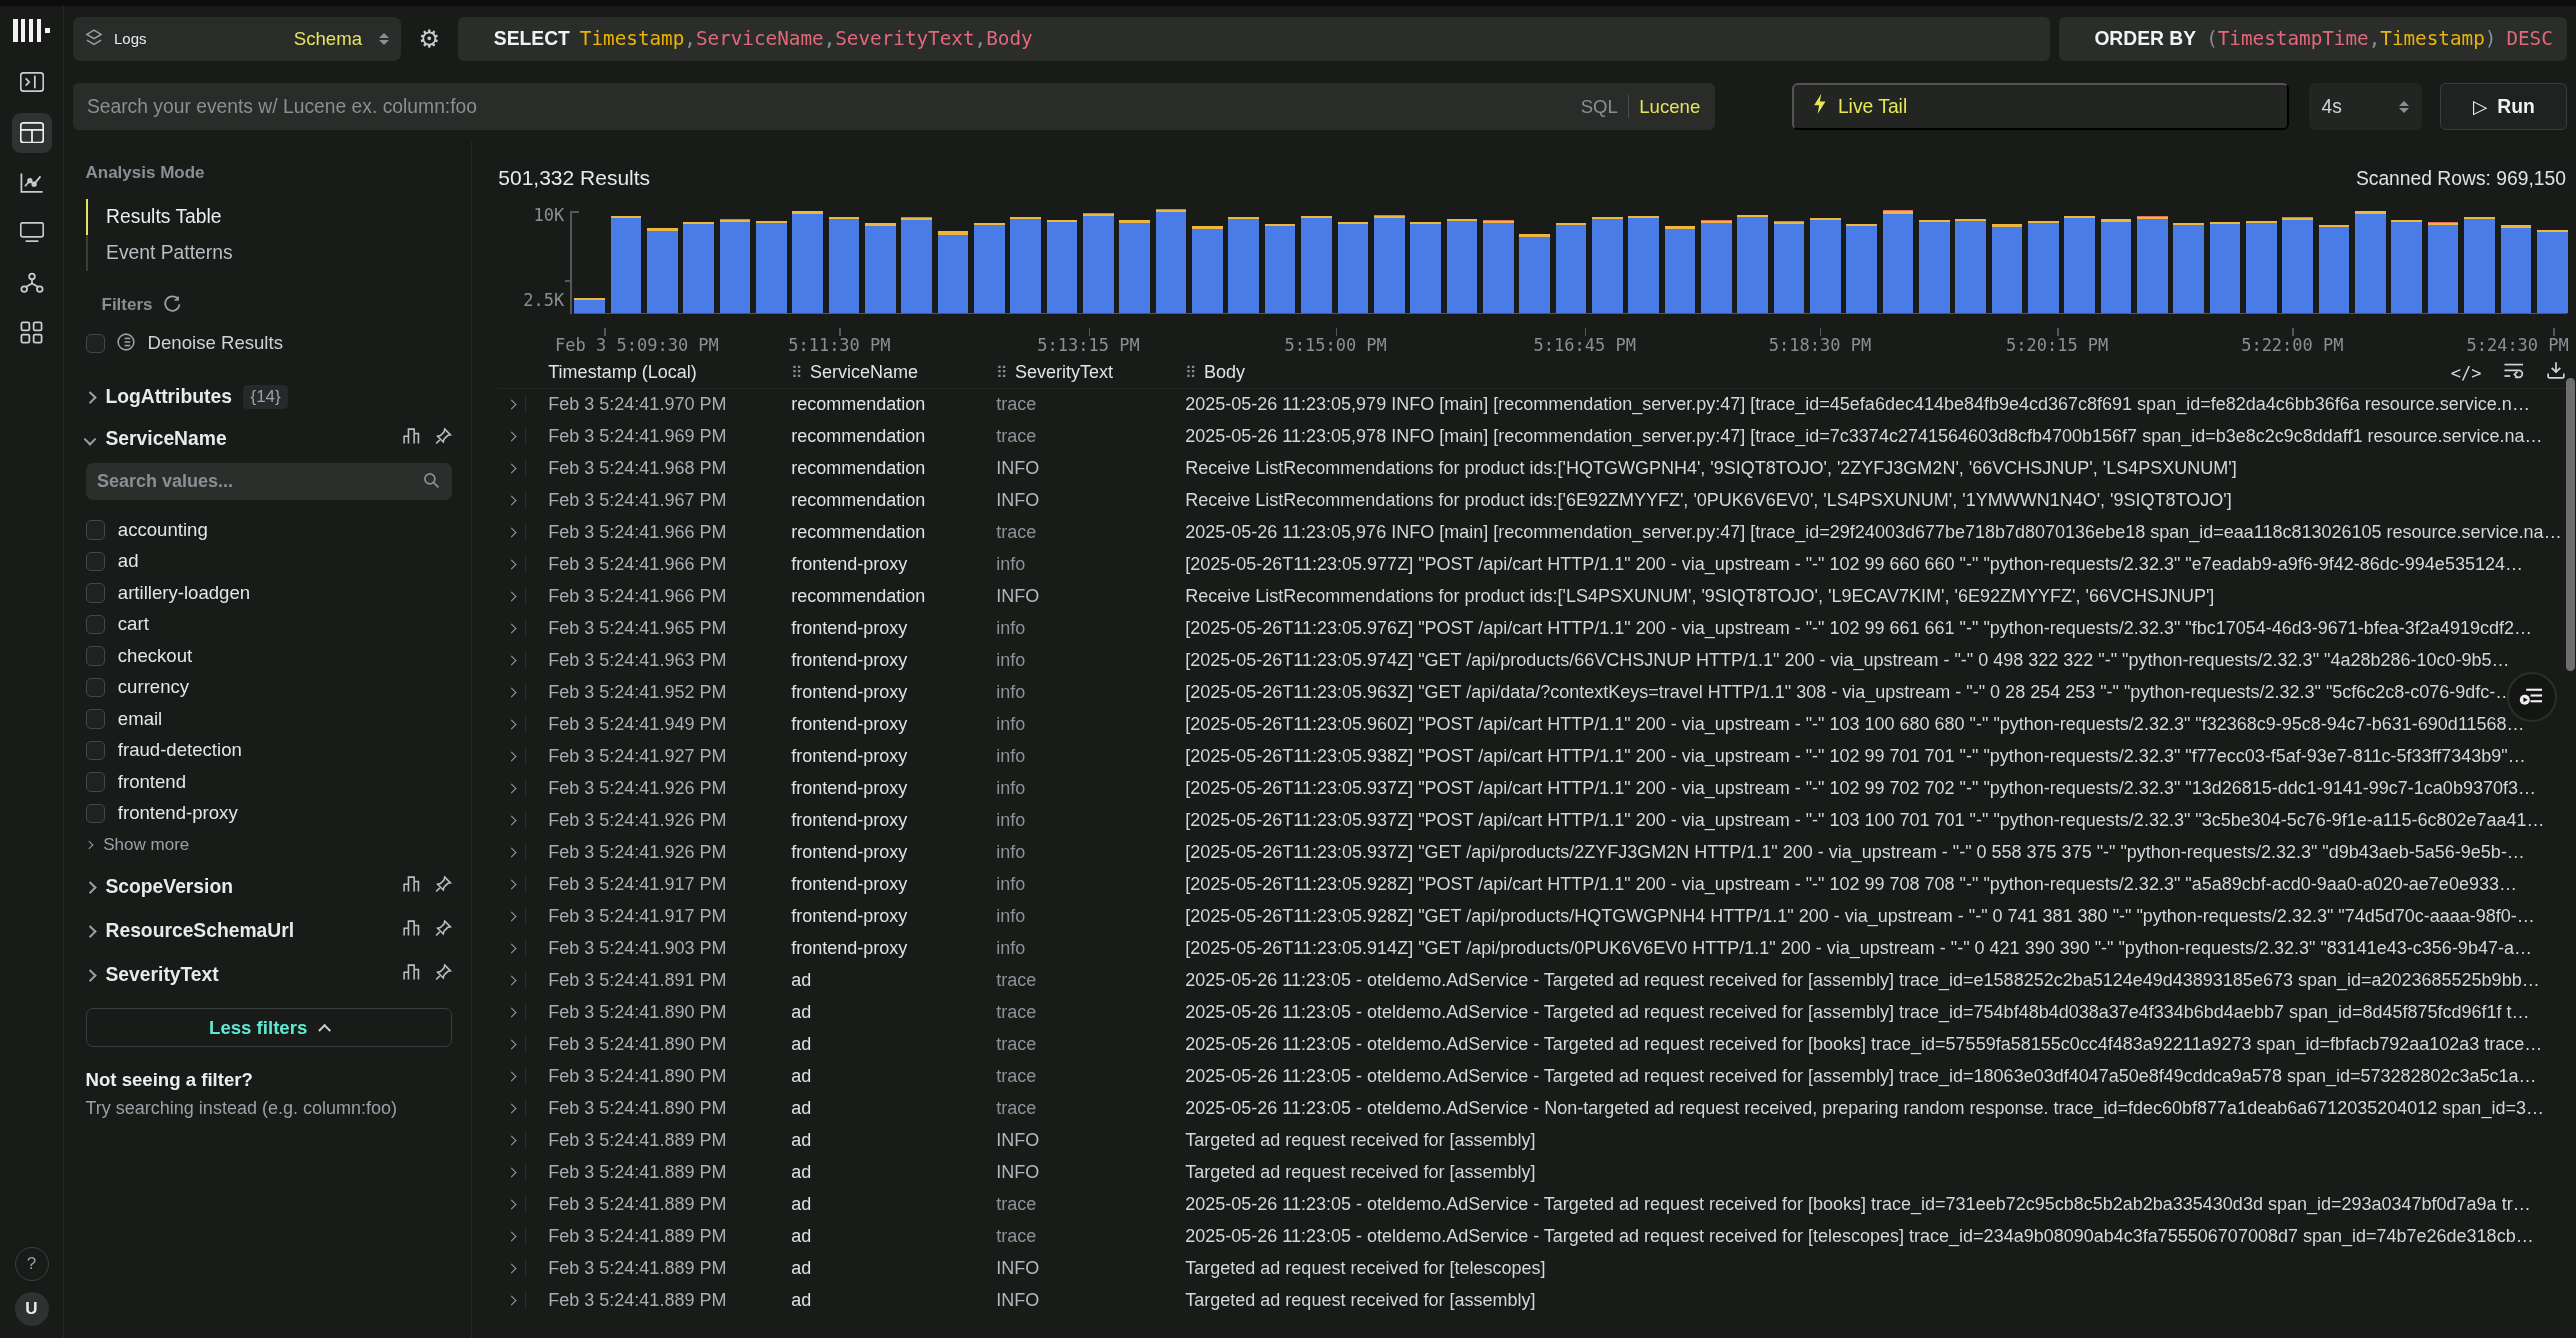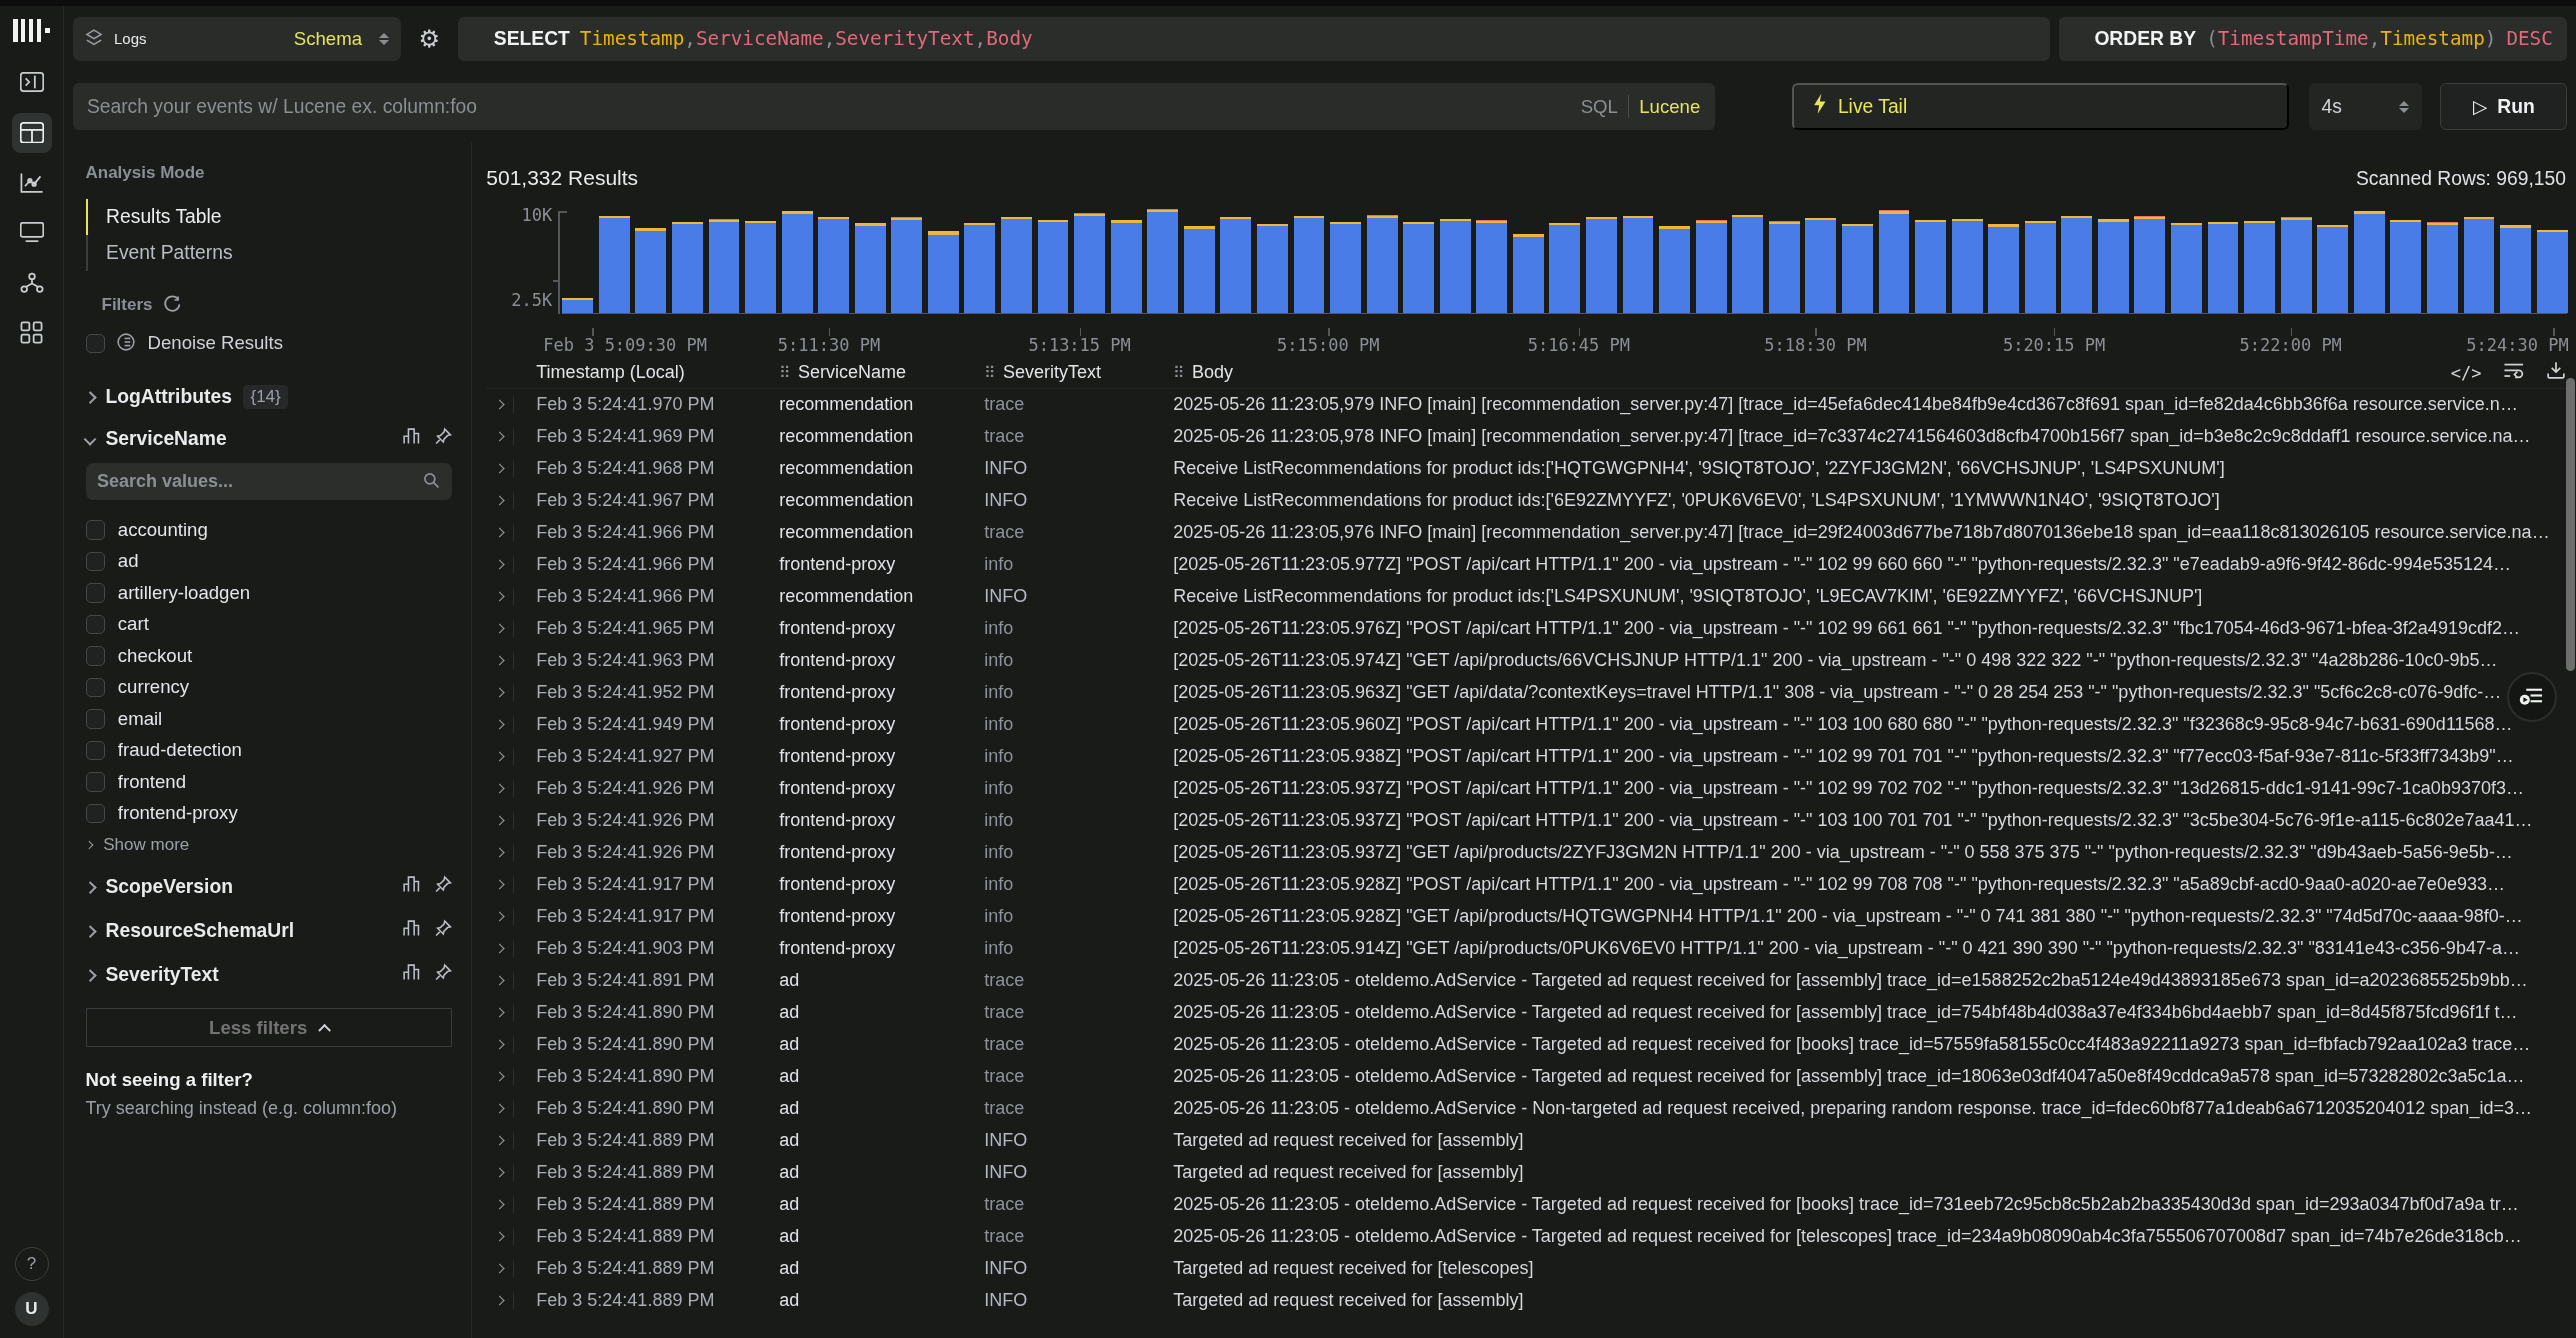--- a/index.html
+++ b/index.html
@@ -48,21 +48,21 @@
   .lang-toggle { display:flex; align-items:center; gap:10px; font-size:18.6px; }
   .lang-sql { color:#8a8f93; }
   .lang-div { width:1.4px; height:23px; background:#4a4d50; }
   .lang-lucene { color:#e5e45a; }
   .livetail-btn { margin-left:77px; width:497px; height:47px; background:#232523; border-radius:5.7px; display:flex; align-items:center; padding:0 18.6px; gap:10px; color:#e8e857; font-size:19.3px; flex:none; }
   .interval { margin-left:20px; width:113px; height:47px; background:#232523; border-radius:5.7px; display:flex; align-items:center; justify-content:space-between; padding:0 13px; color:#d0d4d8; font-size:19.3px; flex:none; }
   .run-btn { margin-left:18.6px; flex:1; height:47px; background:#202221; border:1.4px solid #3c3e3d; border-radius:5.7px; display:flex; align-items:center; justify-content:center; gap:10px; color:#f0f2f4; font-size:19.3px; font-weight:bold; }
   .run-btn .tri { font-weight:normal; font-size:18.6px; font-family:"DejaVu Sans", sans-serif; }
 
   
-  .content { flex:1; display:flex; min-height:0; }
+  .content { flex:1; display:flex; min-height:0;gap:12px; }
   .sidebar { width:408px; flex:none; border-right:0.7px solid #262826; padding:21.5px 18.6px 0 21.5px; overflow:hidden; }
   .sec-title { color:#8a8f95; font-size:17px; font-weight:bold; margin-bottom:15.7px; }
   .mode-item { display:flex; align-items:center; height:36px; border-left:2.9px solid #3a3d3a; padding-left:18.6px; color:#b9bec4; font-size:19.3px; }
   .mode-item.active { border-left-color:#e5e45a; color:#eceef0; }
   .filters-head { display:flex; align-items:center; gap:10px; margin:24px 16px 17px; }
   .filters-head .sec-title { margin:0; }
   .denoise-row { display:flex; align-items:center; gap:11.4px; margin:4.3px 0 21.5px; }
   .checkbox { width:19.3px; height:19.3px; border:1.4px solid #45484b; border-radius:5px; background:#202221; flex:none; }
   .denoise-label { color:#cfd3d8; font-size:18.6px; }
   .group-row { display:flex; align-items:center; height:42px; color:#e8eaec; font-size:19.3px; font-weight:bold; }
@@ -71,21 +71,21 @@
   .badge { margin-left:11.4px; background:#26282a; color:#9aa0a6; font-weight:normal; font-size:17px; border-radius:4.3px; padding:2.1px 7.2px; }
   .grow { flex:1; }
   .mini-icons { display:flex; gap:13px; }
   .mini-icons svg { stroke:#b9bec4; }
   .sv-search { height:37px; background:#2c2e2c; border-radius:7.2px; display:flex; align-items:center; padding:0 11.4px; margin:2.9px 0 14.3px; }
   .sv-search input { flex:1; background:transparent; border:none; outline:none; color:#e4e6e8; font-size:18px; font-weight:bold; font-family:"Liberation Sans", sans-serif; }
   .sv-search input::placeholder { color:#8a8f95; }
   .service-item { display:flex; align-items:center; gap:13px; height:31.5px; color:#e3e6ea; font-size:18.6px; }
   .show-more { display:flex; align-items:center; color:#9aa0a6; font-size:17px; height:31.5px; margin-bottom:4.3px; }
   .show-more .chev-r { width:6.4px; height:6.4px; border-width:1.4px; }
-  .less-filters { margin-top:11.4px; height:39px; border:1.4px solid #3a3d3f; border-radius:1px; display:flex; align-items:center; justify-content:center; gap:13px; color:#737373; font-size:18.6px; font-weight:bold; }
+  .less-filters { margin-top:11.4px; height:39px; border:1.4px solid #3a3d3f; border-radius:7px; display:flex; align-items:center; justify-content:center; gap:13px; color:#5eead4; font-size:18.6px; font-weight:bold; }
   .less-filters .chev-u { width:8.6px; height:8.6px; border-top:2.1px solid #cfd3d8; border-right:2.1px solid #cfd3d8; transform:rotate(-45deg); margin-top:4.3px; }
   .hint-title { margin-top:21.5px; color:#eceef0; font-size:18.6px; font-weight:bold; }
   .hint-sub { margin-top:7.2px; color:#9aa0a6; font-size:18px; }
 
   
   .results { flex:1; min-width:0; padding-left:14.3px; position:relative; overflow:hidden; }
   .results-head { margin-top:24px; display:flex; align-items:baseline; padding-right:10px; }
   .results-count { color:#e8eaec; font-size:21px; }
   .scanned { margin-left:auto; color:#dfe2e6; font-size:19.3px; }
   .hist { margin-top:18.6px; position:relative; height:132px; padding-right:8.6px; }

